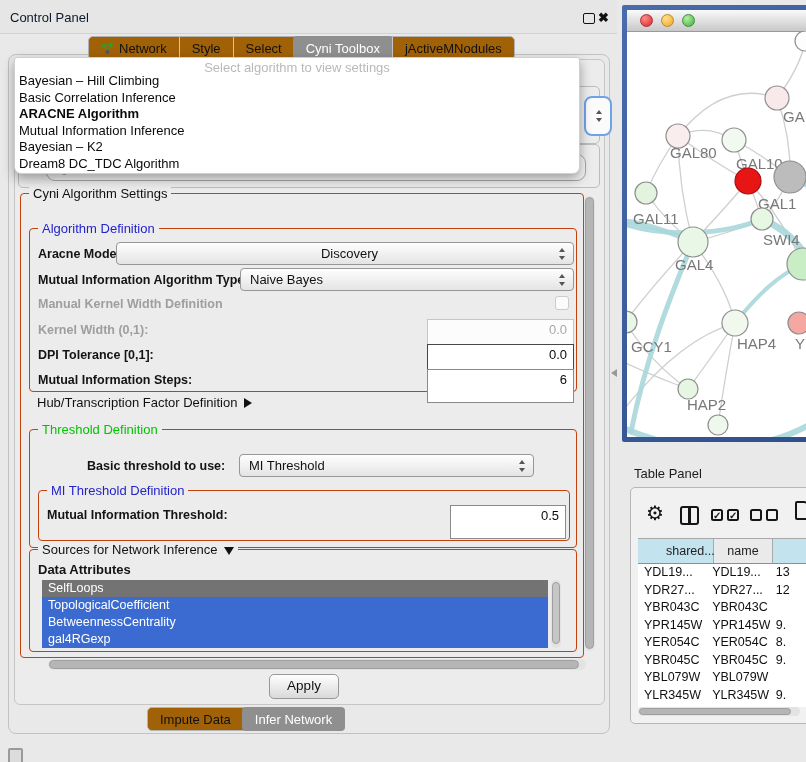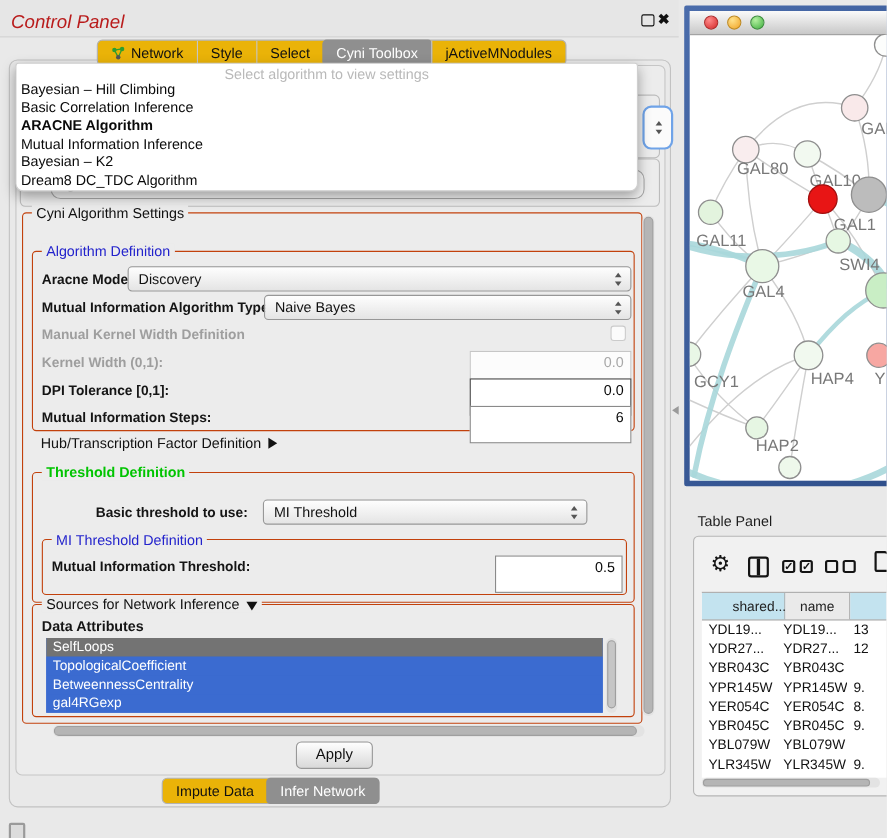--- a/index.html
+++ b/index.html
@@ -1,48 +1,48 @@
 <!DOCTYPE html>
 <html><head>
 <meta charset="utf-8">
 <style>
   html,body{margin:0;padding:0;}
   body{width:806px;height:762px;position:relative;overflow:hidden;background:#e9e9e9;
        font-family:"Liberation Sans",sans-serif;color:#1a1a1a;}
   .abs{position:absolute;}
   
   .cp-titlebar{left:0;top:0;width:617px;height:33px;background:#e6e6e6;border-bottom:1px solid #d2d2d2;}
-  .cp-title{left:10px;top:10px;font-size:17px;color:#b91c1c;font-style:italic;}
+  .cp-title{left:10px;top:10px;font-size:13px;color:#0f172a;}
   .float-btn{left:583px;top:13px;width:10px;height:9px;border:1.6px solid #111;border-radius:2px;}
   .close-btn{left:598px;top:10px;font-size:13px;font-weight:bold;color:#111;}
   .outer-panel{left:8px;top:54px;width:600px;height:678px;background:#e9e9e9;border:1px solid #c2c2c2;border-radius:8px;}
   .content-panel{left:14px;top:59px;width:589px;height:644px;background:#ececec;border:1px solid #c6c6c6;border-radius:6px;}
   
-  .tabbar{display:flex;height:22px;background:#eab308;border:1px solid #b2b2b2;border-radius:5px;overflow:visible;}
+  .tabbar{display:flex;height:22px;background:#a16207;border:1px solid #b2b2b2;border-radius:5px;overflow:visible;}
   #top-tabs{left:88px;top:36px;}
   #bottom-tabs{left:147px;top:707px;}
   .tab{display:flex;align-items:center;gap:5px;padding:0 12px;font-size:13px;color:#111;border-left:1px solid #c6c6c6;white-space:nowrap;}
   .tab:first-child{border-left:none;}
   .tab.sel{background:#8f8f8f;color:#fff;border-radius:4px;border-left:none;margin:-1px;padding:1px 13px;text-align:center;}
   
   .frag-box{border:1px solid #bcbcbc;border-radius:5px;background:#ececec;}
   .frag-combo-blue{left:584px;top:96px;width:24px;height:36px;border:2px solid #6fa3e8;border-radius:8px;background:#fbfbfb;}
   .frag-combo{left:46px;top:154px;width:540px;height:27px;border:1px solid #a8a8a8;border-radius:9px;background:#f4f4f4;
               font-size:12.5px;color:#9e9e9e;line-height:26px;padding-left:14px;box-sizing:border-box;}
   
   .popup{left:14px;top:57px;width:564px;height:115px;background:#fff;border:1px solid #cfcfcf;
          border-radius:3px 3px 7px 7px;box-shadow:0 5px 12px rgba(0,0,0,.35);z-index:10;}
   .popup-prompt{text-align:center;font-size:13px;color:#b9b9b9;padding-top:2px;height:13px;}
   .algo-item{font-size:13px;line-height:16.5px;padding-left:4px;color:#0a0a0a;white-space:nowrap;}
   .algo-item.bold{font-weight:bold;}
   
   .gbox{position:absolute;border:1px solid #c2410c;border-radius:4px;}
   .legend{position:absolute;top:-8px;left:8px;background:#ececec;padding:0 4px;font-size:13px;color:#111;white-space:nowrap;}
   .legend.blue{color:#2323cc;}
-  .legend.green{color:#00c400;font-weight:bold;}
+  .legend.green{color:#00c400;}
   .flabel{position:absolute;font-size:12.5px;font-weight:bold;color:#141414;white-space:nowrap;}
   .flabel.dis{color:#9e9e9e;}
   .plain{position:absolute;font-size:13px;color:#111;white-space:nowrap;}
   .combo{position:absolute;height:23px;border:1px solid #979797;border-radius:4px;
          background:linear-gradient(#fefefe,#e4e4e4);font-size:13px;line-height:22px;padding-left:9px;box-sizing:border-box;color:#111;}
   .spin{position:absolute;right:7px;top:50%;margin-top:-6px;width:8px;height:12px;}
   .spin::before{content:"";position:absolute;left:1px;top:0;border-left:3.5px solid transparent;border-right:3.5px solid transparent;border-bottom:4.5px solid #555;}
   .spin::after{content:"";position:absolute;left:1px;bottom:0;border-left:3.5px solid transparent;border-right:3.5px solid transparent;border-top:4.5px solid #555;}
   .field{position:absolute;height:34px;background:#fff;box-sizing:border-box;font-size:13px;text-align:right;
          padding:0 6px;line-height:20px;color:#0a0a0a;}
@@ -137,21 +137,21 @@
         <div class="algo-item">Dream8 DC_TDC Algorithm</div>
       </div>
   </div>
 
   <div class="gbox" style="left:20px;top:193px;width:562px;height:463px;">
     <span class="legend">Cyni Algorithm Settings</span>
 
     <div class="gbox" style="left:8px;top:34px;width:546px;height:162px;">
       <span class="legend blue">Algorithm Definition</span>
       <span class="flabel" style="left:8px;top:18px;">Aracne Mode:</span>
-      <div class="combo" style="left:86px;top:13px;width:458px;">
+      <div class="combo" style="left:86px;top:13px;width:458px;text-align:center;">
         <span>Discovery</span>
         <span class="spin"></span>
       </div>
       <span class="flabel" style="left:8px;top:44px;">Mutual Information Algorithm Type:</span>
       <div class="combo" style="left:210px;top:39px;width:334px;">
         <span>Naive Bayes</span>
         <span class="spin"></span>
       </div>
       <span class="flabel dis" style="left:8px;top:68px;">Manual Kernel Width Definition</span>
       <div class="checkbox" style="left:525px;top:67px;"></div>

